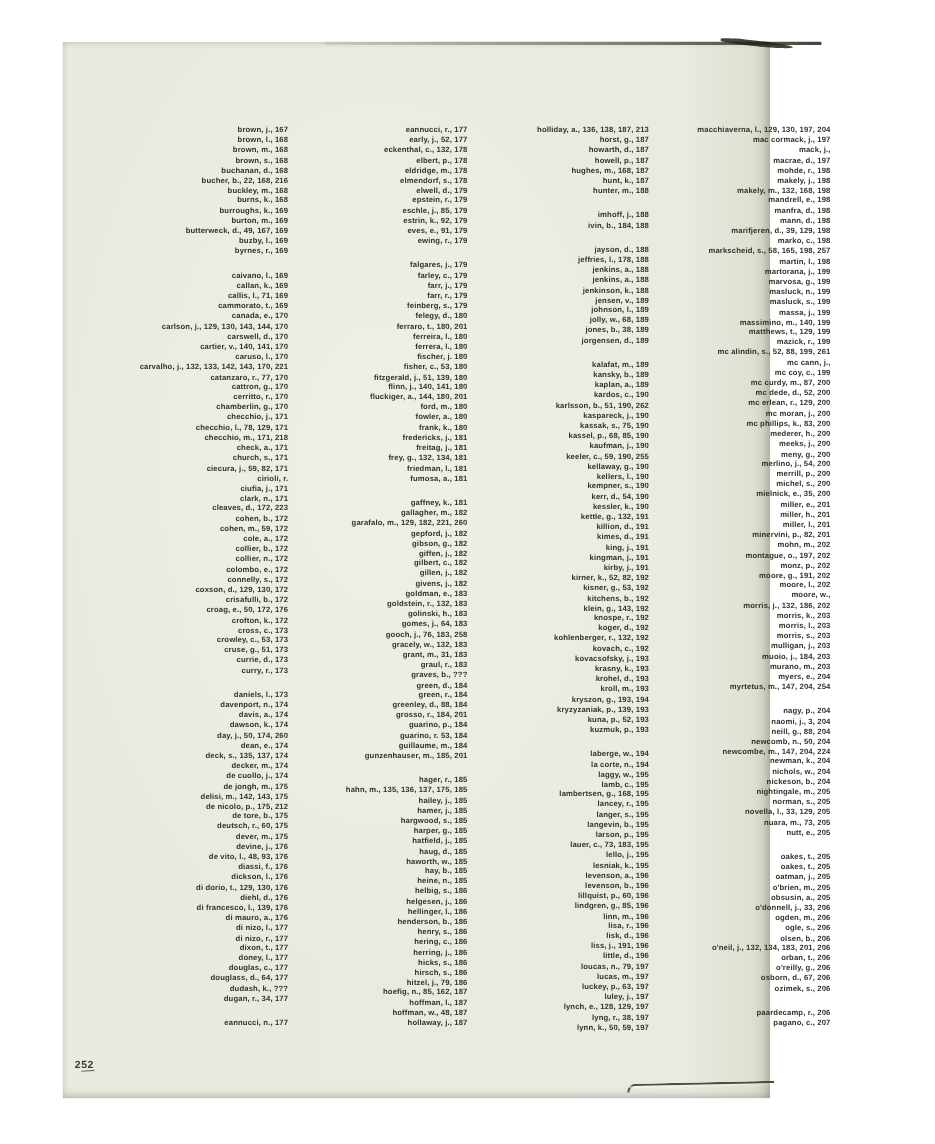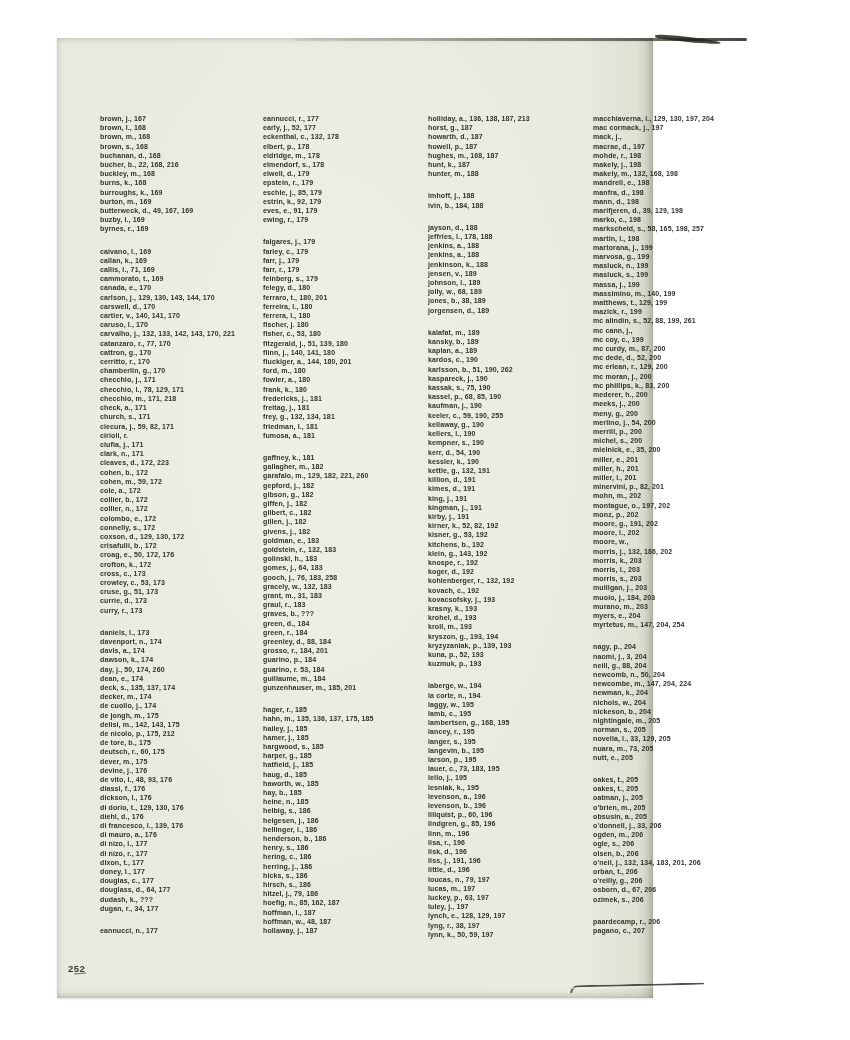--- a/index.html
+++ b/index.html
@@ -5,30 +5,31 @@
   * { margin: 0; padding: 0; box-sizing: border-box; }
   html, body {
     width: 850px; height: 1040px;
     background: #ffffff;
     font-family: "Liberation Sans", sans-serif;
     overflow: hidden;
   }
   .scan {
     position: absolute;
     left: 57px; top: 38px;
-    width: 596px; height: 960px;
+    width: 643px; height: 960px;
     background:
       radial-gradient(ellipse at 45% 40%, rgba(255,255,255,0.25), rgba(0,0,0,0) 60%),
       linear-gradient(to right, #e9eadf 0%, #e9eae0 88%, #dfe1d3 97%, #d3d5c6 100%);
     box-shadow:
       inset -7px 0 10px -5px rgba(110,112,92,0.45),
       inset 0 -5px 8px -4px rgba(110,112,92,0.40),
       inset 0 4px 6px -4px rgba(110,112,92,0.30),
       inset 4px 0 6px -4px rgba(110,112,92,0.18),
       0 1px 2px rgba(0,0,0,0.12);
+    text-align: right;
   }
   .edge-top {
     position: absolute; left: 238px; top: 0px;
     width: 452px; height: 3px;
     background: linear-gradient(to right, rgba(70,70,56,0.10), rgba(55,55,42,0.55) 60%, rgba(35,35,26,0.85));
     border-radius: 2px;
   }
   .edge-top-mark {
     position: absolute; left: 598px; top: -1px;
     width: 66px; height: 5px;

